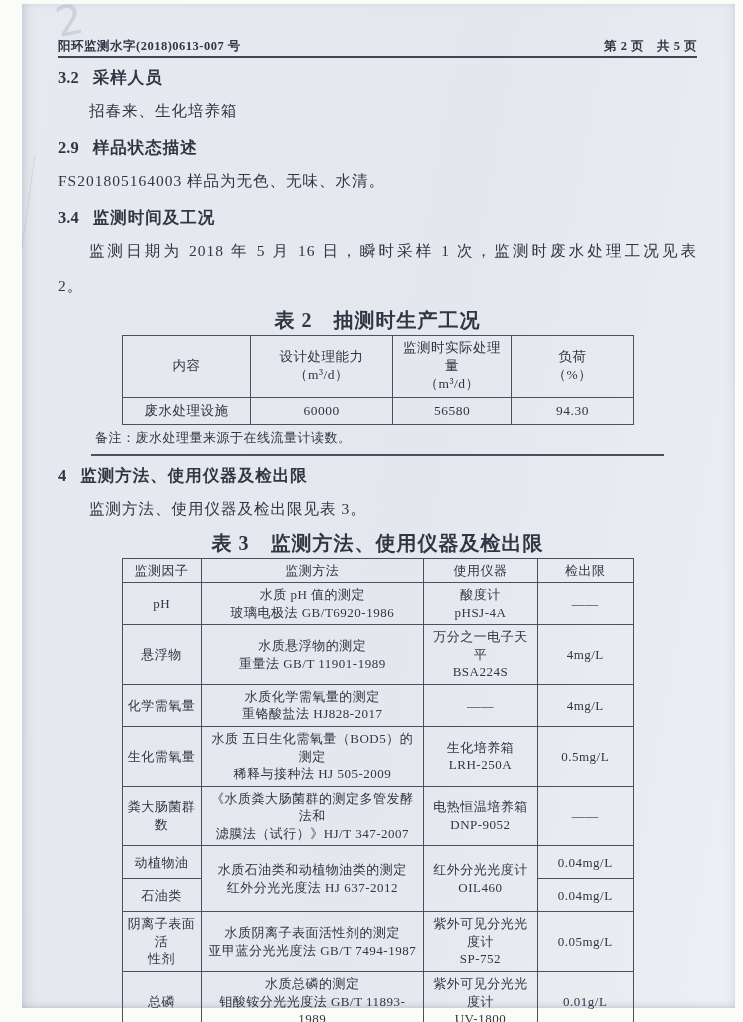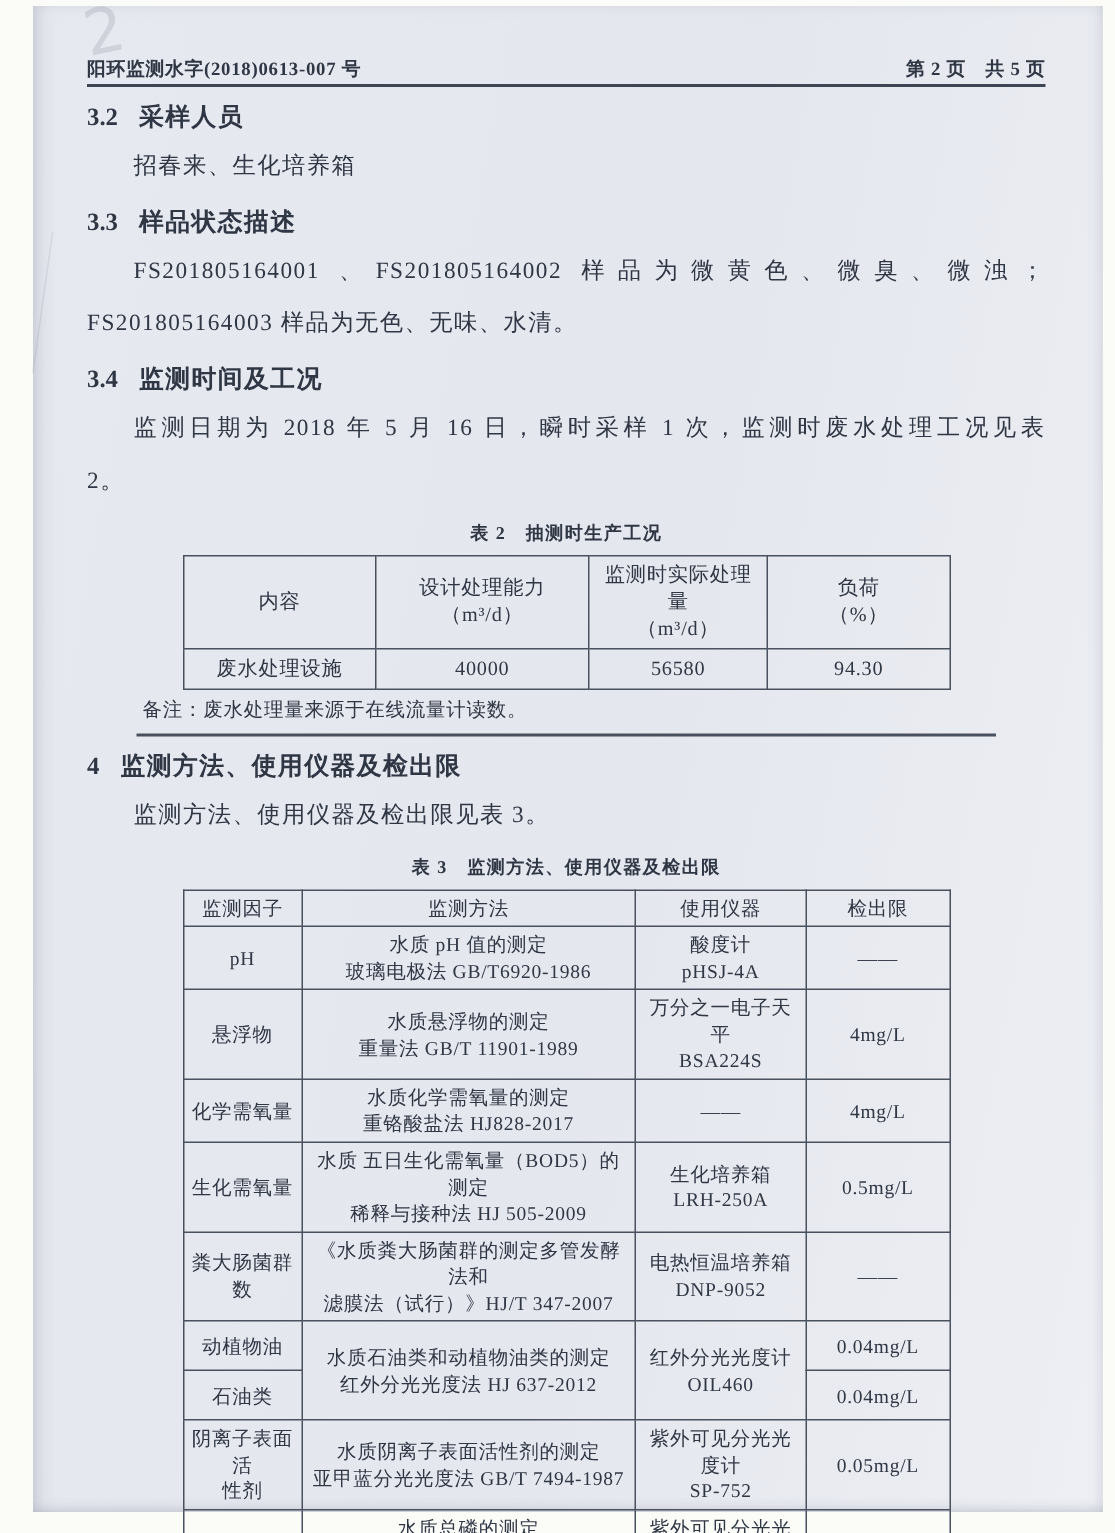--- a/index.html
+++ b/index.html
@@ -39,21 +39,21 @@
   .h {
     font-size:16.5px; font-weight:bold; letter-spacing:1px;
     margin-top:5px; line-height:30px;
   }
   .h .hnum { margin-right:14px; letter-spacing:0; }
   .para { font-size:15.5px; }
   .line { line-height:35px; letter-spacing:1px; }
   .ind { text-indent:2em; }
   .jst { text-align:justify; text-align-last:justify; }
   .tbl-title {
-    text-align:center; font-weight:bold; font-size:12px;
+    text-align:center; font-weight:bold; font-size:20px;
     letter-spacing:1px; margin-top:4px; line-height:26px;
   }
   table {
     width:512px; margin:2px auto 0 auto;
     border-collapse:collapse; table-layout:fixed;
   }
   th,td {
     border:1px solid #49505e;
     font-size:13px; text-align:center; vertical-align:middle;
     padding:3px 4px; line-height:1.35; white-space:pre-line;
@@ -84,24 +84,23 @@
   <div class="content">
 
     <div class="h">
       <span class="hnum">3.2</span><span>采样人员</span>
     </div>
     <div class="para">
         <div class="line ind">招春来、生化培养箱</div>
       </div>
 
     <div class="h">
-      <span class="hnum">3.3</span><span>样品状态描述</span>
-    </div>
-    <div class="para">
-        <div class="line ind jst">FS201805164001 、FS201805164002 样品为微黄色、微臭、微浊；</div>
+      <span class="hnum">2.9</span><span>样品状态描述</span>
+    </div>
+    <div class="para">
         <div class="line">FS201805164003 样品为无色、无味、水清。</div>
       </div>
 
     <div class="h">
       <span class="hnum">3.4</span><span>监测时间及工况</span>
     </div>
     <div class="para">
         <div class="line ind jst">监测日期为 2018 年 5 月 16 日，瞬时采样 1 次，监测时废水处理工况见表</div>
         <div class="line">2。</div>
       </div>
@@ -121,21 +120,21 @@
 （m³/d）</th>
             <th>监测时实际处理量
 （m³/d）</th>
             <th>负荷
 （%）</th>
           </tr>
         </thead>
       <tbody>
           <tr>
             <td>废水处理设施</td>
-            <td>40000</td>
+            <td>60000</td>
             <td>56580</td>
             <td>94.30</td>
           </tr>
         </tbody>
     </table>
     <div class="tbl-note">备注：废水处理量来源于在线流量计读数。</div>
 
     <div class="h">
       <span class="hnum">4</span><span>监测方法、使用仪器及检出限</span>
     </div>

